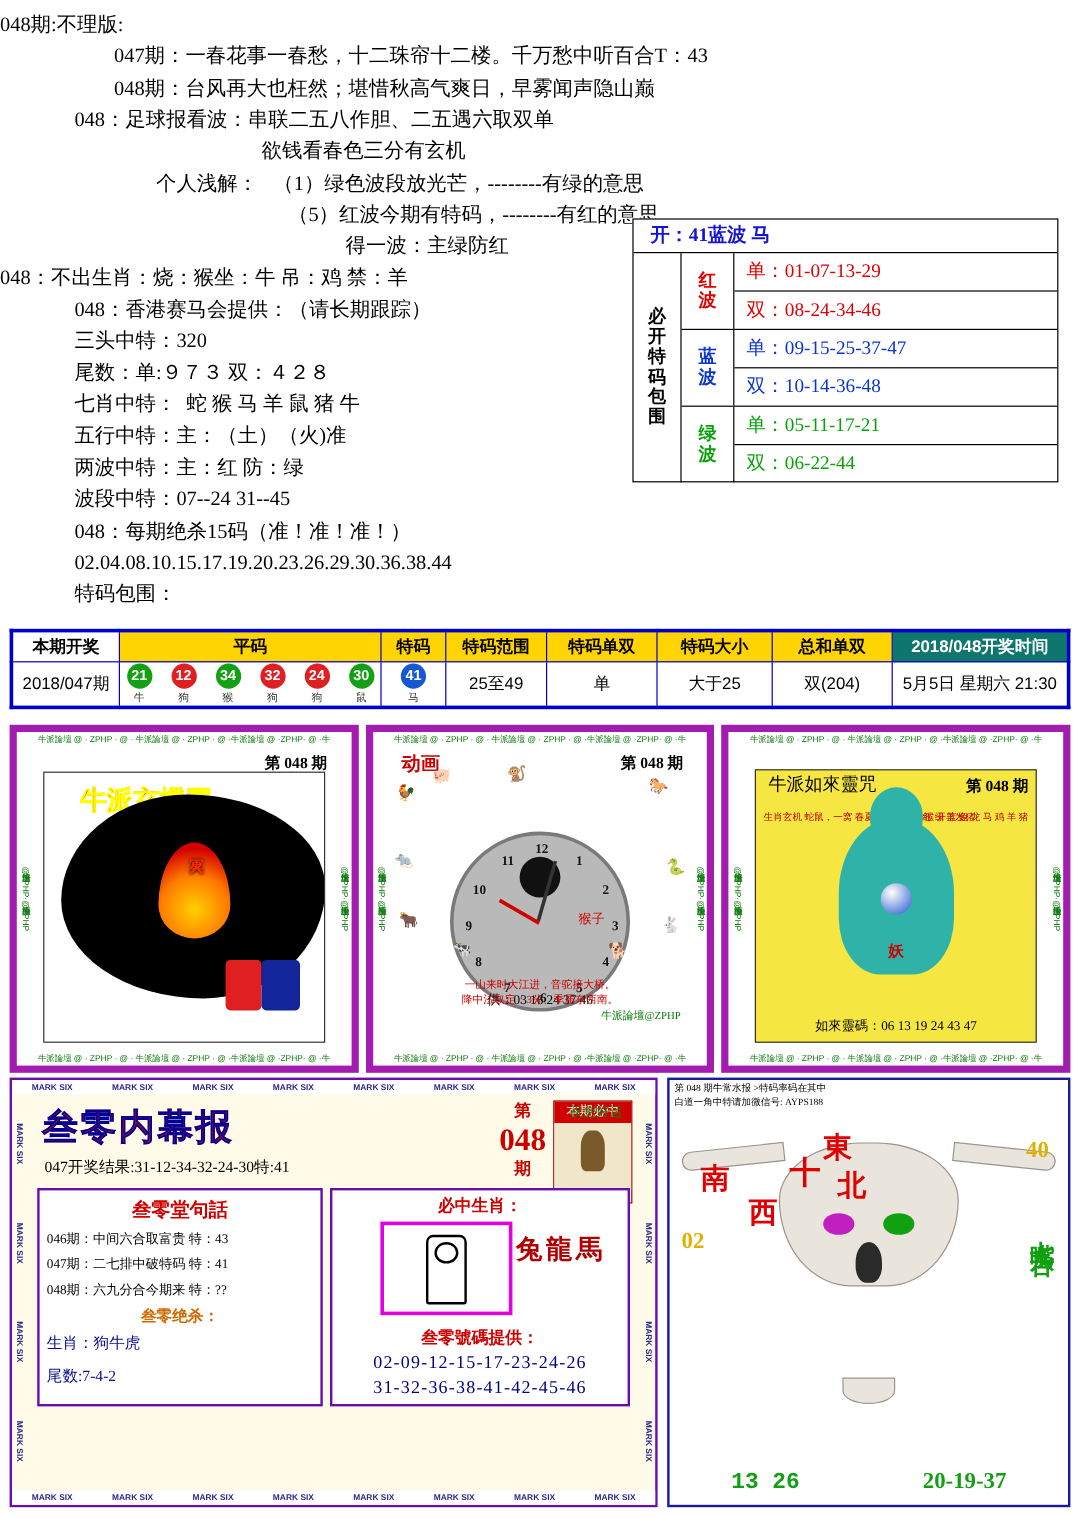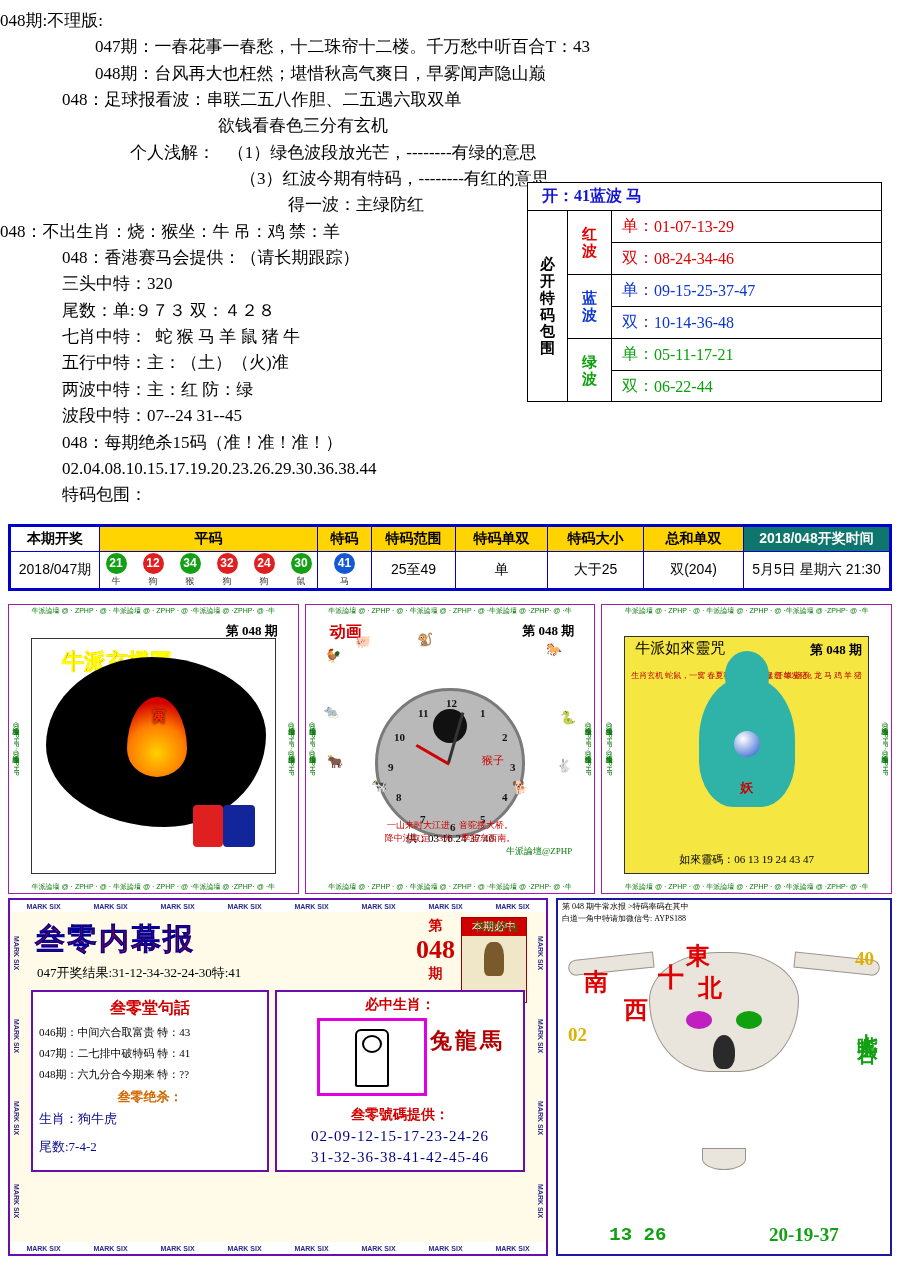--- a/index.html
+++ b/index.html
@@ -78,21 +78,21 @@
     font-family: "Liberation Sans", sans-serif;
   }
   .ball.r { background: #e02020; }
   .ball.b { background: #1558d6; }
   .ball.g { background: #14a014; }
   .zodiac { font-size: 9px; color: #333; margin-top: 1px; text-align:center; }
   .ballwrap { display:flex; flex-direction:column; align-items:center; }
 
   
   .panels { position: absolute; left: 8px; top: 604px; width: 884px; height: 290px; display: flex; gap: 6px; }
-  .panel { position: relative; flex: 1; border: 1px solid #a21caf; background: #fff; overflow: hidden; }
+  .panel { position: relative; flex: 1; border: 6px solid #a21caf; background: #fff; overflow: hidden; }
   .mkborder-t, .mkborder-b {
     position: absolute; left: 0; right: 0; height: 12px;
     font-size: 7px; color: #0a7a0a; display: flex; align-items: center;
     justify-content: space-around; font-family: "Liberation Sans", sans-serif;
     white-space: nowrap; overflow: hidden;
   }
   .mkborder-t { top: 0; } .mkborder-b { bottom: 0; }
   .mkborder-l, .mkborder-r {
     position: absolute; top: 12px; bottom: 12px; width: 13px;
     font-size: 7px; color: #0a7a0a; overflow: hidden;
@@ -195,21 +195,21 @@
 
 <div class="page">
 
   <div class="toptext">
     <div class="ln">048期:不理版:</div>
     <div class="ln i1">047期：一春花事一春愁，十二珠帘十二楼。千万愁中听百合T：43</div>
     <div class="ln i1">048期：台风再大也枉然；堪惜秋高气爽日，早雾闻声隐山巅</div>
     <div class="ln i2" style="padding-left:62px">048：足球报看波：串联二五八作胆、二五遇六取双单</div>
     <div class="ln i5" style="padding-left:218px">欲钱看春色三分有玄机</div>
     <div class="ln i3">个人浅解：   （1）绿色波段放光芒，--------有绿的意思</div>
-    <div class="ln i4" style="padding-left:240px">（3）红波今期有特码，--------有红的意思</div>
+    <div class="ln i4" style="padding-left:240px">（5）红波今期有特码，--------有红的意思</div>
     <div class="ln" style="padding-left:288px">得一波：主绿防红</div>
     <div class="ln" style="">048：不出生肖：烧：猴坐：牛 吊：鸡 禁：羊</div>
     <div class="ln" style="padding-left:62px">048：香港赛马会提供：（请长期跟踪）</div>
     <div class="ln" style="padding-left:62px">三头中特：320</div>
     <div class="ln" style="padding-left:62px">尾数：单:９７３ 双：４２８</div>
     <div class="ln" style="padding-left:62px">七肖中特：  蛇 猴 马 羊 鼠 猪 牛</div>
     <div class="ln" style="padding-left:62px">五行中特：主：（土）（火)准</div>
     <div class="ln" style="padding-left:62px">两波中特：主：红 防：绿</div>
     <div class="ln" style="padding-left:62px">波段中特：07--24 31--45</div>
     <div class="ln" style="padding-left:62px">048：每期绝杀15码（准！准！准！）</div>

